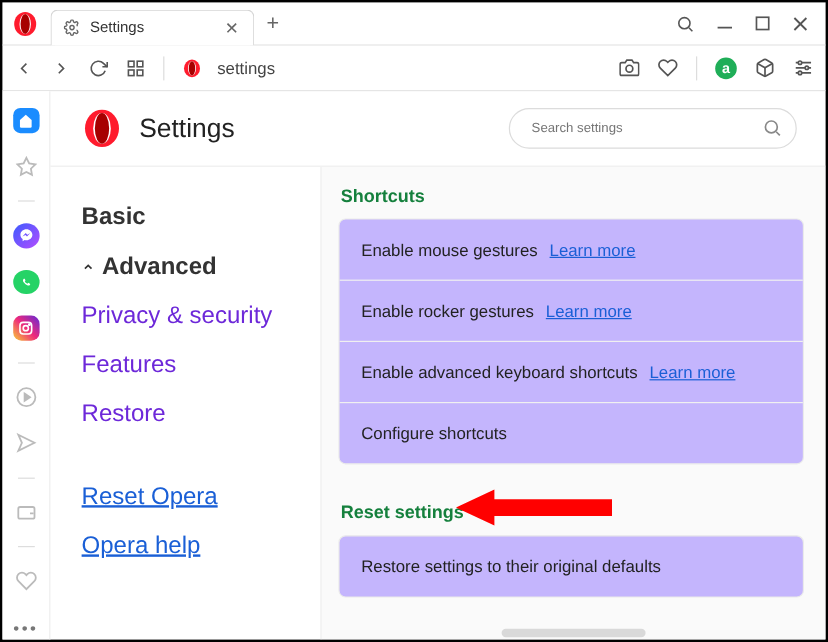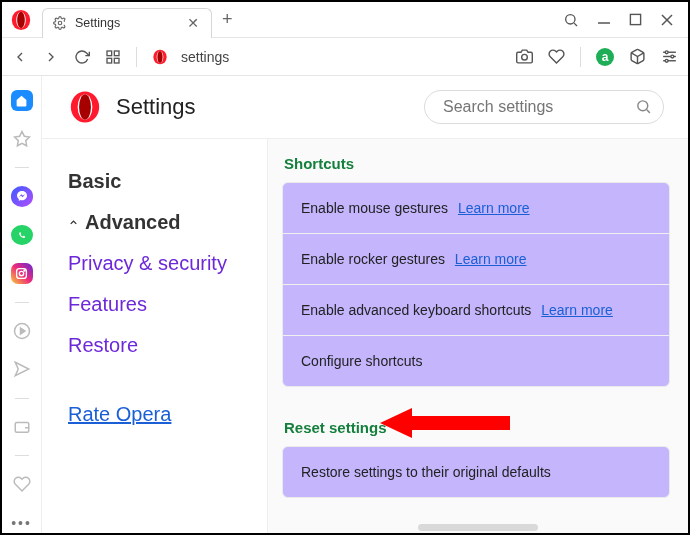--- a/index.html
+++ b/index.html
@@ -40,21 +40,21 @@
   .hr { width:14px; height:1px; background:#ddd; }
   .dots3 { letter-spacing:2px; color:#777; font-size:14px; }
 
   
   .settings { flex:1; display:flex; flex-direction:column; }
   .settings-header { display:flex; align-items:center; padding: 14px 24px 14px 26px; border-bottom:1px solid #eee; }
   .settings-header .logo { margin-right: 14px; }
   .settings-header h1 { font-size: 22px; font-weight:400; color:#222; flex:0; }
   .settings-header .hspacer { flex:1; }
   .searchbox { position:relative; }
-  .searchbox input { width:240px; height:34px; border:1px solid #dcdcdc; border-radius:17px; padding: 0 38px 0 18px; font-size:16px; color:#0c4a6e; outline:none; }
+  .searchbox input { width:240px; height:34px; border:1px solid #dcdcdc; border-radius:17px; padding: 0 38px 0 18px; font-size:11px; color:#0c4a6e; outline:none; }
   .searchbox .sicon { position:absolute; right:12px; top:8px; color:#888; }
 
   .settings-body { display:flex; flex:1; overflow:hidden; }
 
   
   .leftnav { width: 225px; padding: 22px 10px 0 26px; font-size:20px; color:#333; }
   .leftnav .item { padding: 9px 0; cursor:pointer; }
   .leftnav .basic { font-weight:600; }
   .leftnav .adv { font-weight:700; display:flex; align-items:center; gap:6px; }
   .leftnav .sub { padding-left: 0px; color:#6d28d9; }
@@ -283,21 +283,22 @@
         <div class="item adv">
           <svg width="11" height="11" viewBox="0 0 24 24" fill="none" stroke="#333" stroke-width="3">
               <polyline points="18 15 12 9 6 15"></polyline>
             </svg>
           <span>Advanced</span>
         </div>
         <div class="item sub">Privacy &amp; security</div>
         <div class="item sub">Features</div>
         <div class="item sub">Restore</div>
         <div class="gap"></div>
-        <div class="item link">Rate Opera</div>
+        <div class="item link">Reset Opera</div>
+        <div class="item link">Opera help</div>
       </div>
 
       <div class="mainpanel">
         <div class="section-title">Shortcuts</div>
         <div class="card">
           <div class="row">
             <span>Enable mouse gestures</span>
             <a class="lm">Learn more</a>
           </div>
           <div class="row">

